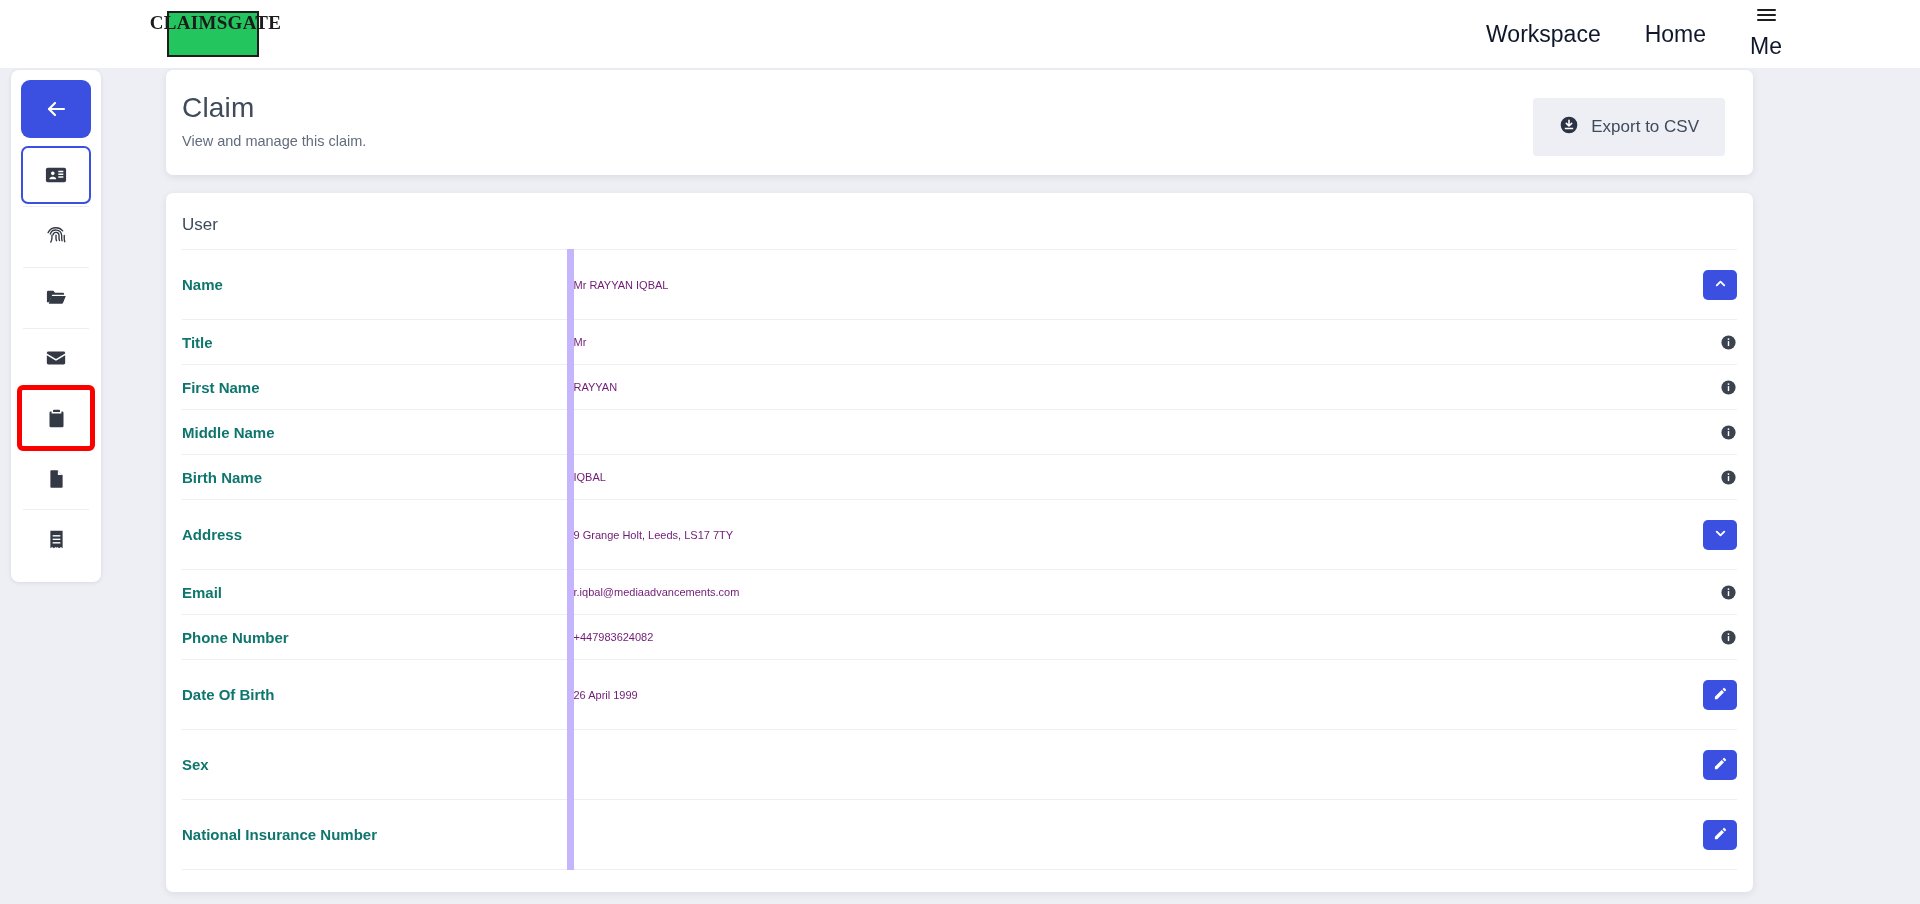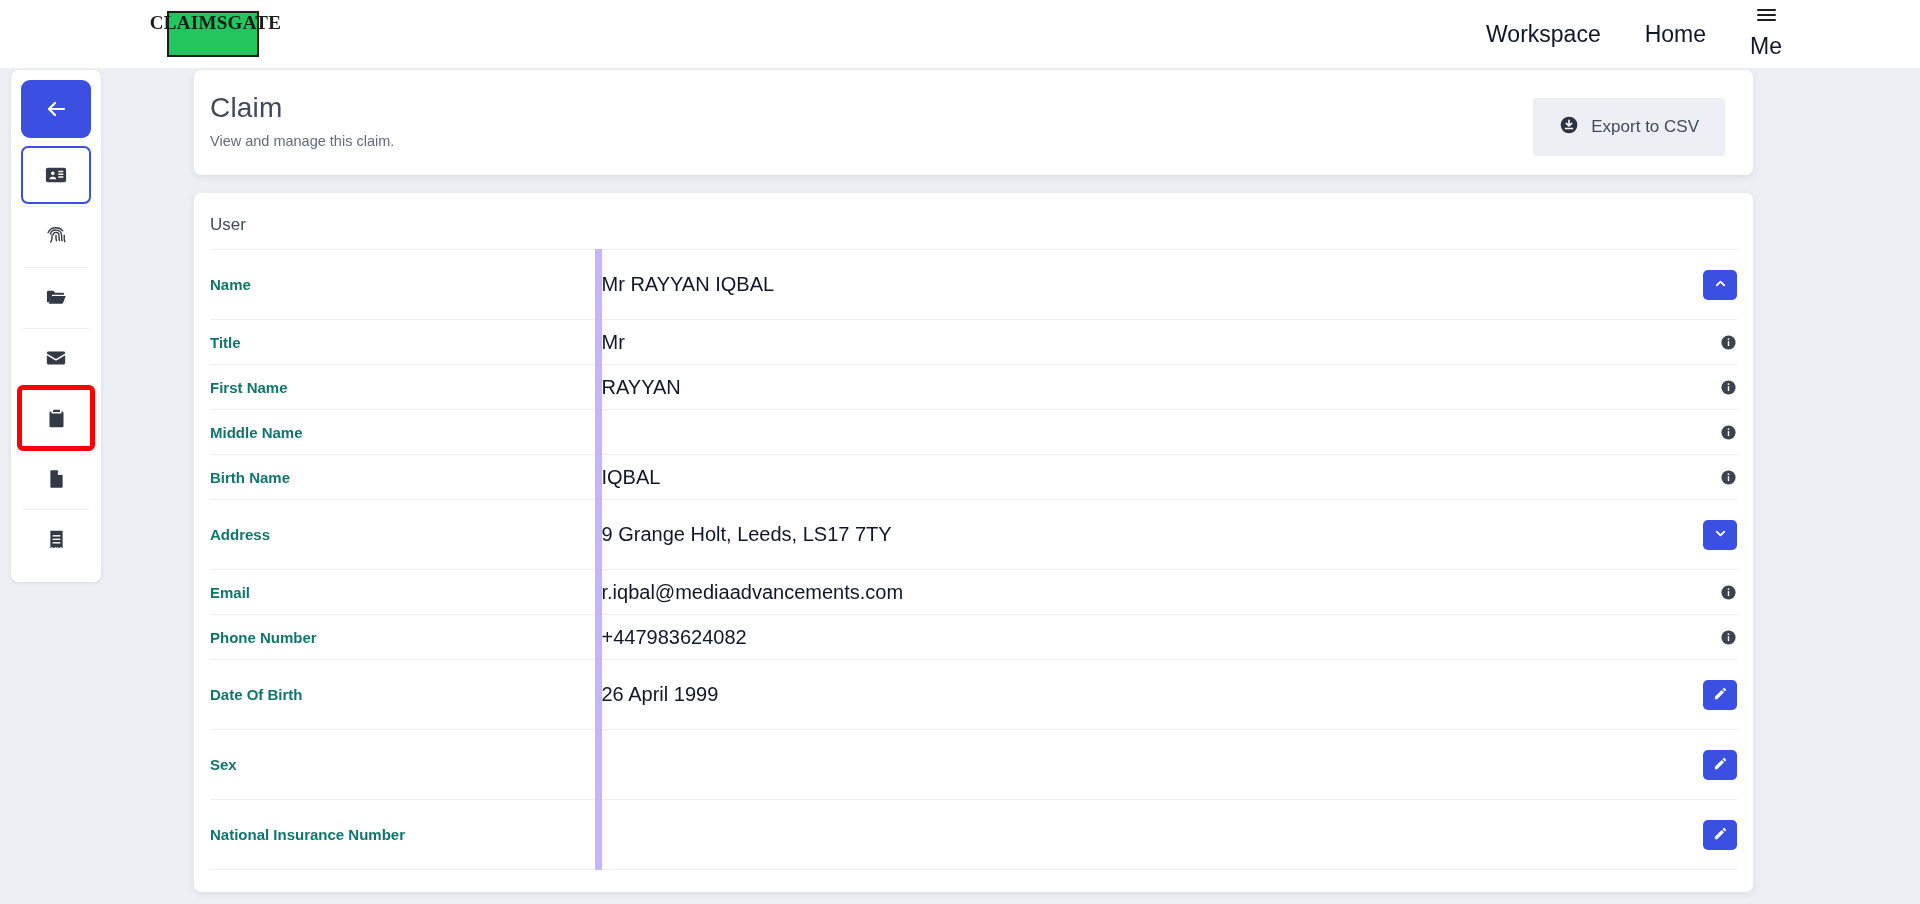--- a/index.html
+++ b/index.html
@@ -129,21 +129,20 @@
   .main {
     position: absolute;
     left: 166px;
     top: 70px;
     width: 1587px;
   }
   .card {
     background: #ffffff;
     border-radius: 7px;
     box-shadow: 0 2px 7px rgba(30,45,85,.09);
-    margin-left: 28px;
   }
   .header-card {
     height: 105px;
     padding: 22px 28px 0 16px;
     display: flex;
     align-items: flex-start;
     justify-content: space-between;
   }
   .page-title {
     font-size: 28px;
@@ -195,22 +194,22 @@
   }
   td.k {
     width: 388px;
     font-size: 15px;
     font-weight: bold;
     color: #0f766e;
     padding-left: 16px;
     border-right: 7px solid #c4b5fd;
   }
   td.v {
-    font-size: 20px;
-    color: #0f172a;
+    font-size: 11px;
+    color: #701a75;
     padding-left: 14px;
   }
   td.a {
     width: 90px;
     padding-right: 18px;
     text-align: right;
   }
   tr.tall td { height: 70px; }
   tr.short td { height: 45px; }
 

